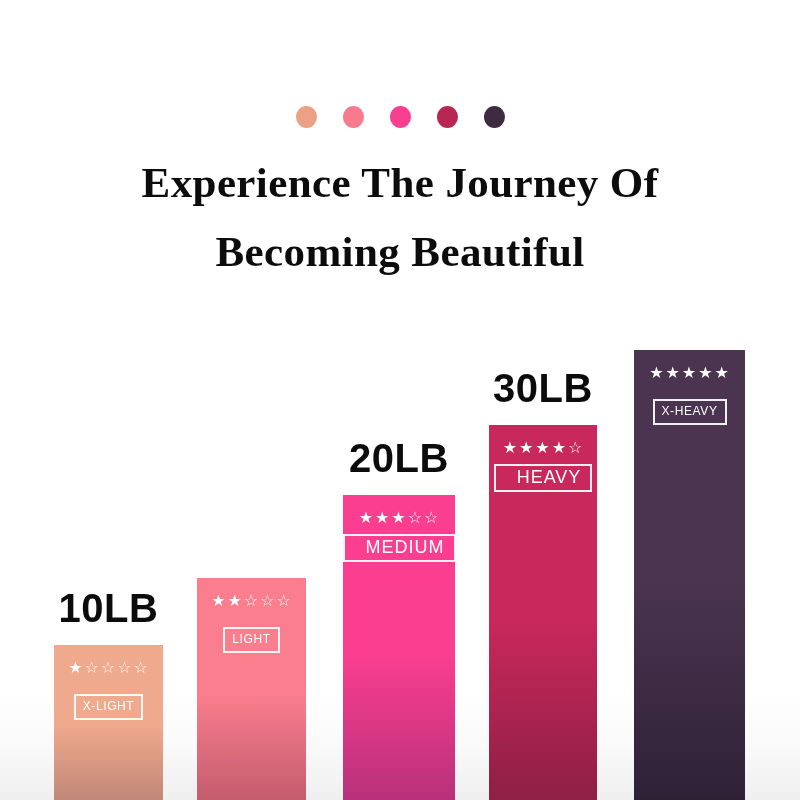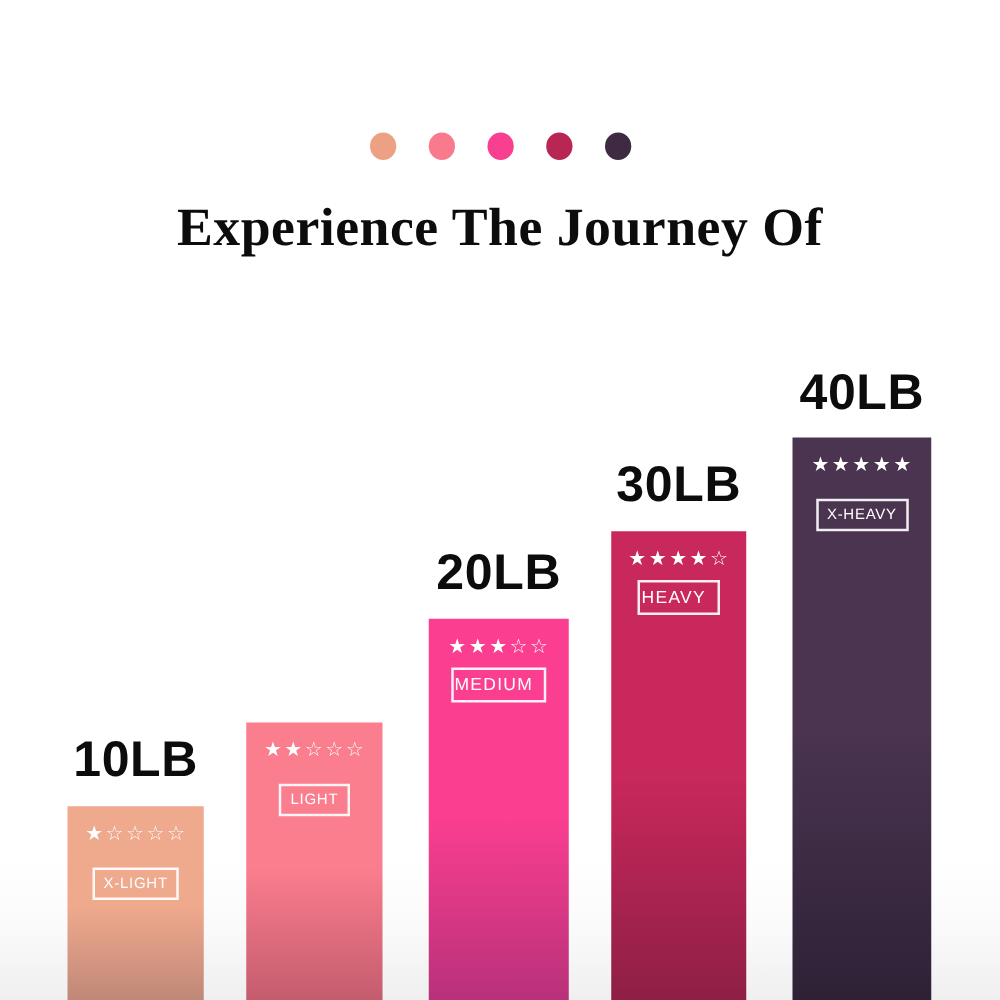--- a/index.html
+++ b/index.html
@@ -106,24 +106,24 @@
     letter-spacing: 1px;
     text-shadow: 0 0 1px rgba(0,0,0,0.08);
   }
   .stars .star {
     display: inline-block;
   }
   .level-badge {
     margin-top: 7px;
     border: 2px solid rgba(255,255,255,0.92);
     color: #ffffff;
-    font-size: 14px;
+    font-size: 18px;
     line-height: 13px;
     letter-spacing: 1px;
-    padding: 5px 9px 6px 1px;
+    padding: 5px 9px 6px 21px;
     white-space: nowrap;
     font-weight: normal;
   }
   .level-badge.small {
     font-size: 12px;
     padding: 4px 7px 5px 7px;
     letter-spacing: 0.6px;
     margin-top: 17px;
   }
 </style>
@@ -135,20 +135,21 @@
   <div id="dot-row">
       <span class="dot" style="background: rgb(237, 161, 132);"></span>
       <span class="dot" style="background: rgb(249, 122, 140);"></span>
       <span class="dot" style="background: rgb(249, 63, 143);"></span>
       <span class="dot" style="background: rgb(184, 38, 83);"></span>
       <span class="dot" style="background: rgb(62, 43, 66);"></span>
     </div>
 
   <div id="headline">
     <span class="line">Experience The Journey Of</span>
+    <span class="line">Becoming Beautiful</span>
   </div>
 
   <div id="chart">
       <div class="bar-group" style="left: 54px; width: 109px; height: 212px;">
         <div class="bar-label" style="top: 0px; font-size: 40px;">10LB</div>
         <div class="bar" style="height: 155px; background: linear-gradient(rgb(239, 169, 141) 0%, rgb(239, 169, 141) 52%, rgb(192, 136, 120) 100%);">
           <div class="bar-inner">
             <div class="stars">
               <span class="star">★</span>
               <span class="star">☆</span>
@@ -198,21 +199,20 @@
               <span class="star">★</span>
               <span class="star">★</span>
               <span class="star">★</span>
               <span class="star">☆</span>
             </div>
             <div class="level-badge">HEAVY</div>
           </div>
         </div>
       </div>
       <div class="bar-group" style="left: 634px; width: 111px; height: 506px;">
-        <div class="bar-label" style="top: 0px; font-size: 40px;">40LB</div>
         <div class="bar" style="height: 450px; background: linear-gradient(rgb(74, 52, 80) 0%, rgb(74, 52, 80) 52%, rgb(46, 33, 54) 100%);">
           <div class="bar-inner">
             <div class="stars">
               <span class="star">★</span>
               <span class="star">★</span>
               <span class="star">★</span>
               <span class="star">★</span>
               <span class="star">★</span>
             </div>
             <div class="level-badge small">X-HEAVY</div>

